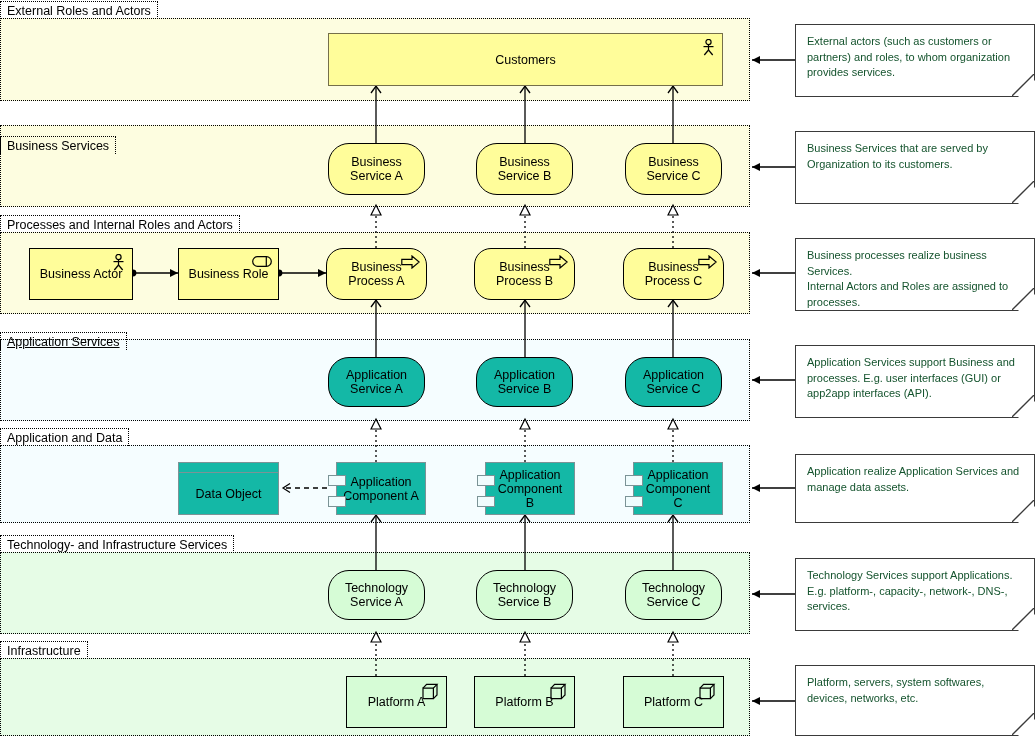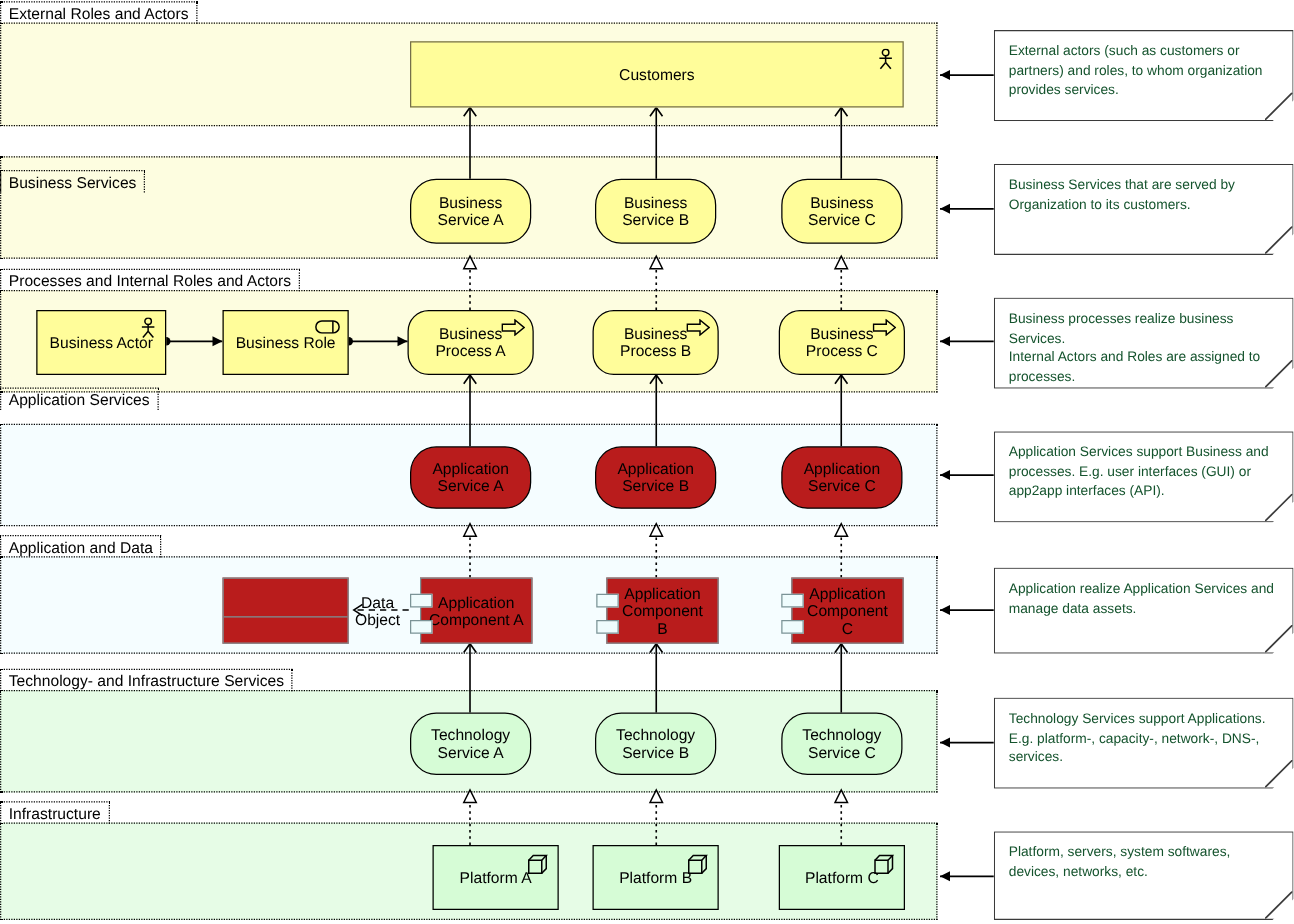--- a/index.html
+++ b/index.html
@@ -45,30 +45,30 @@
     line-height: 14px;
     color: #000;
     z-index: 5;
     border: 1.3px solid #000;
   }
   .node .lbl { display: block; padding: 0 6px; white-space: pre-line; }
   .rounded { border-radius: 17px; }
   .pill { border-radius: 21px; }
   .biz      { background: #fffd9a; border-color: #756f4a; }
   .biz-dark { background: #fffd9a; border-color: #000; }
-  .app      { background: #b91c1c; border-color: #7b9396; }
+  .app      { background: #14b8a6; border-color: #7b9396; }
   .tech     { background: #d6fcd6; border-color: #5b7a5b; }
   .tech-dark{ background: #d6fcd6; border-color: #000; }
 
   
   .ico { position: absolute; top: 5px; right: 7px; }
   .ico svg { display: block; }
 
   
-  .dataobj { justify-content: flex-start; padding: 0; }
+  .dataobj { flex-direction: column; justify-content: flex-start; padding: 0; }
   .dataobj .bar { width: 100%; height: 10px; border-bottom: 1.3px solid #7b9396; flex: 0 0 auto;}
   .dataobj .body { flex: 1 1 auto; display: flex; align-items: center; justify-content: center; width:100%; }
 
   
   .comp-tab {
     position: absolute;
     width: 18px; height: 11px;
     background: #effcfd;
     border: 1.3px solid #7b9396;
     left: -9px;
@@ -107,21 +107,21 @@
   <div class="band" style="top:18px;height:83px;width:750px;background:#fdfde0;"></div>
   <div class="band-label" style="top:1px;"><span>External Roles and Actors</span></div>
 
   <div class="band" style="top:125px;height:82px;width:750px;background:#fdfde0;"></div>
   <div class="band-label" style="top:108px;margin-top:28px;"><span>Business Services</span></div>
 
   <div class="band" style="top:232px;height:82px;width:750px;background:#fdfde0;"></div>
   <div class="band-label" style="top:215px;"><span>Processes and Internal Roles and Actors</span></div>
 
   <div class="band" style="top:339px;height:82px;width:750px;background:#f5fdff;"></div>
-  <div class="band-label" style="top:310px;"><span>Application Services</span></div>
+  <div class="band-label" style="top:332px;text-decoration:underline;"><span>Application Services</span></div>
 
   <div class="band" style="top:445px;height:78px;width:750px;background:#f5fdff;"></div>
   <div class="band-label" style="top:428px;"><span>Application and Data</span></div>
 
   <div class="band" style="top:552px;height:82px;width:750px;background:#e6fce6;"></div>
   <div class="band-label" style="top:535px;"><span>Technology- and Infrastructure Services</span></div>
 
   <div class="band" style="top:658px;height:78px;width:750px;background:#e6fce6;"></div>
   <div class="band-label" style="top:641px;"><span>Infrastructure</span></div>
 

